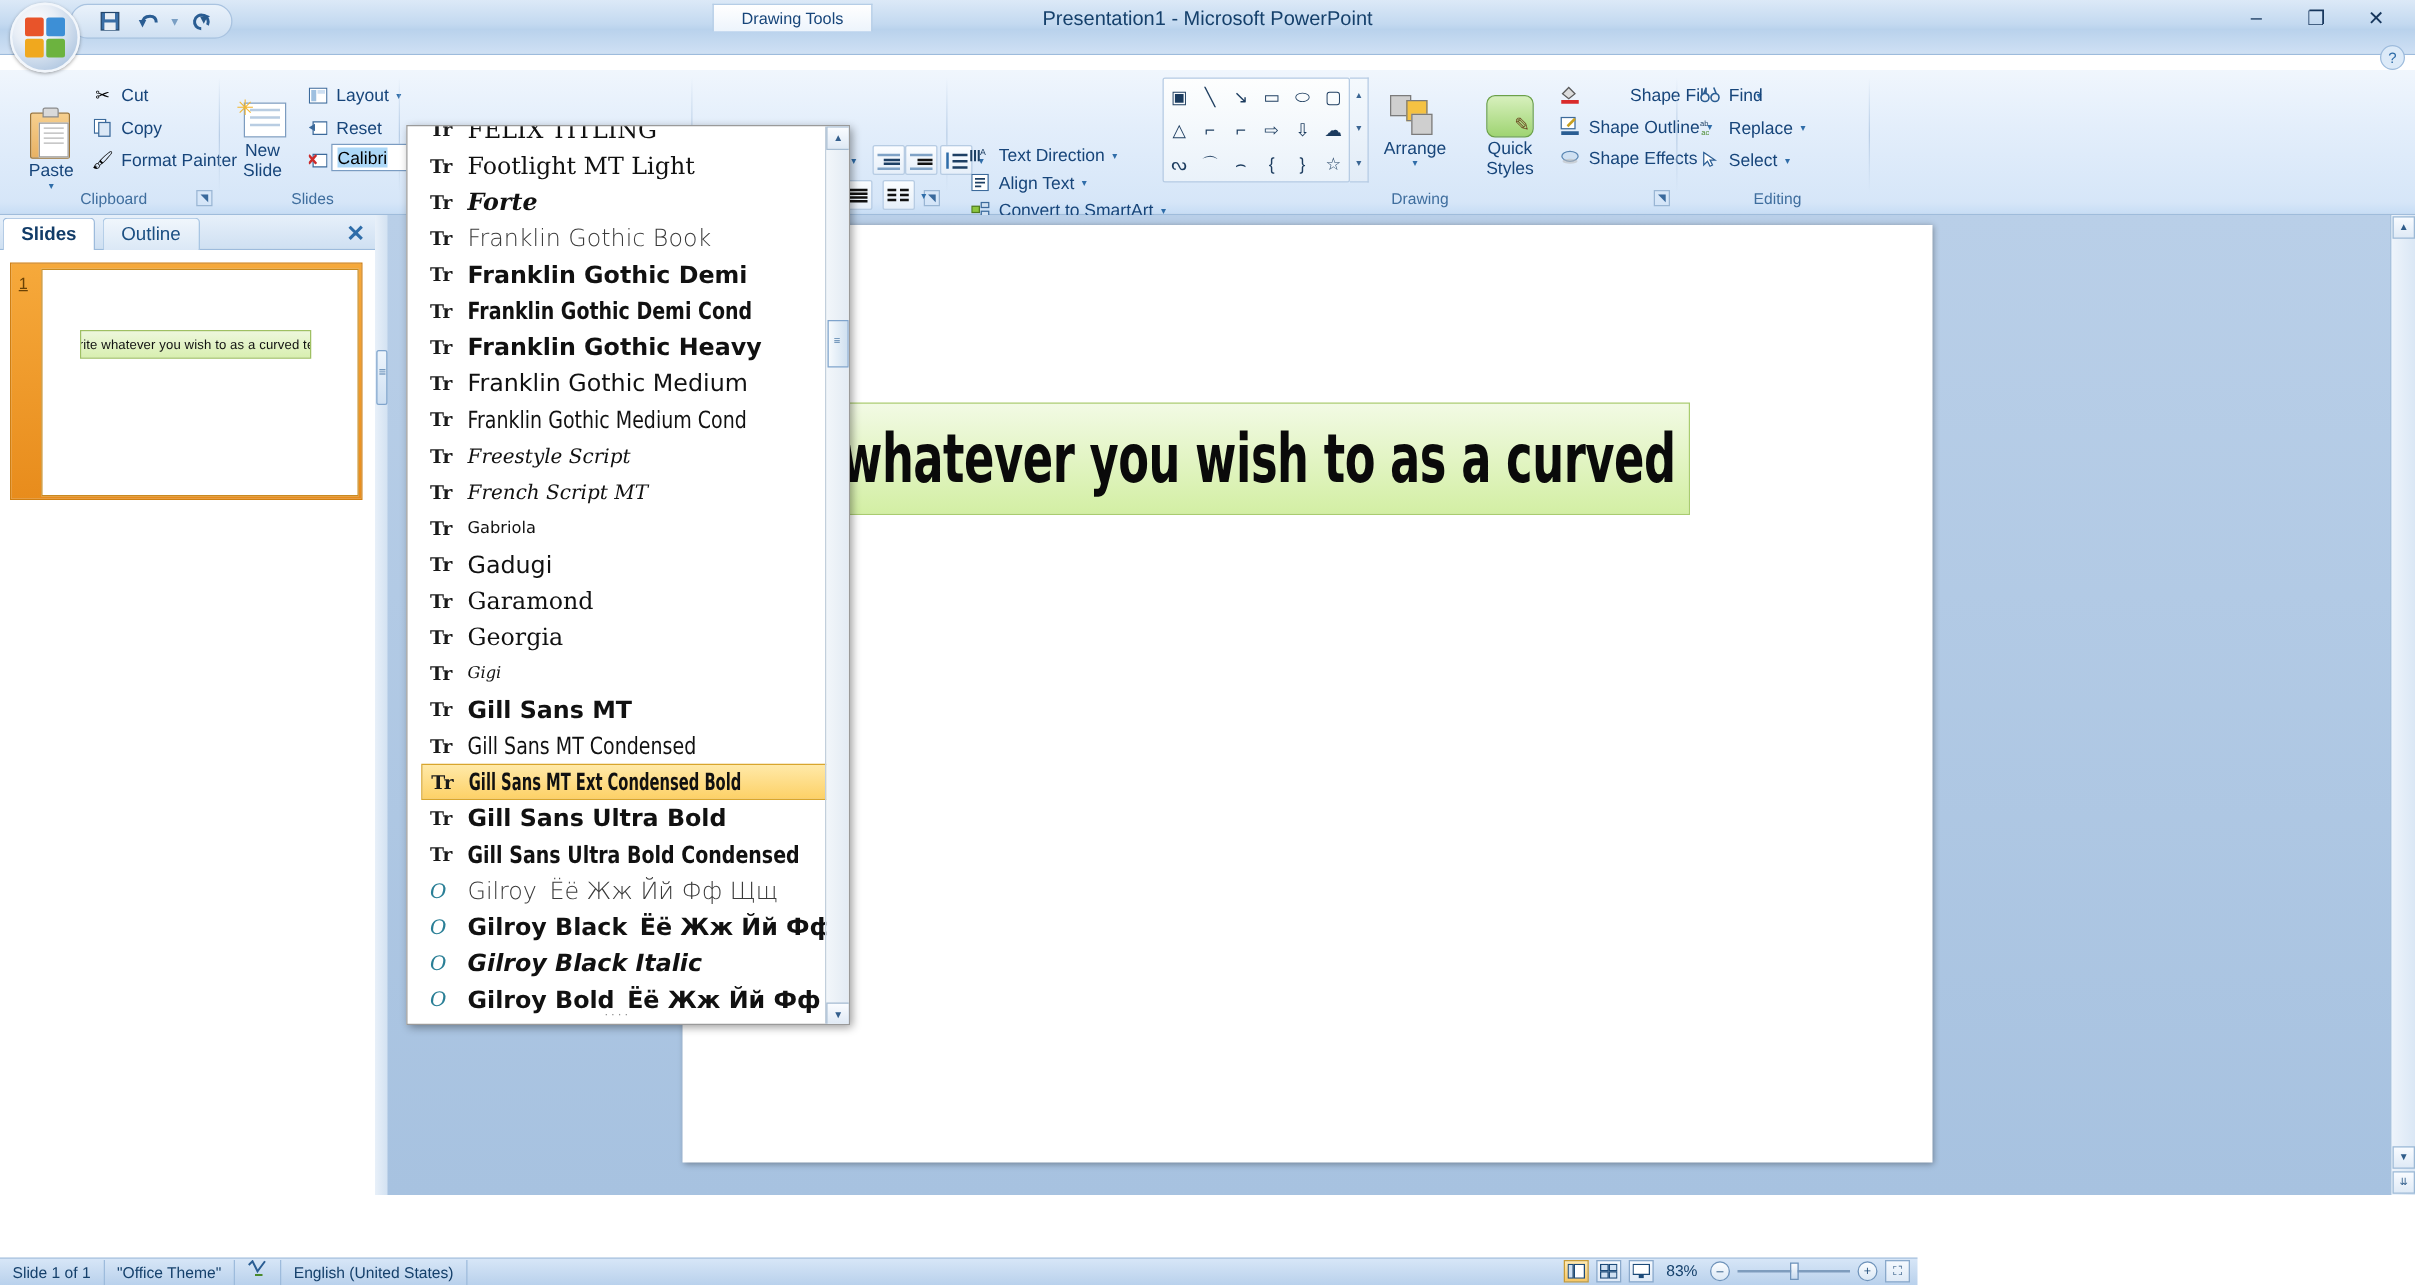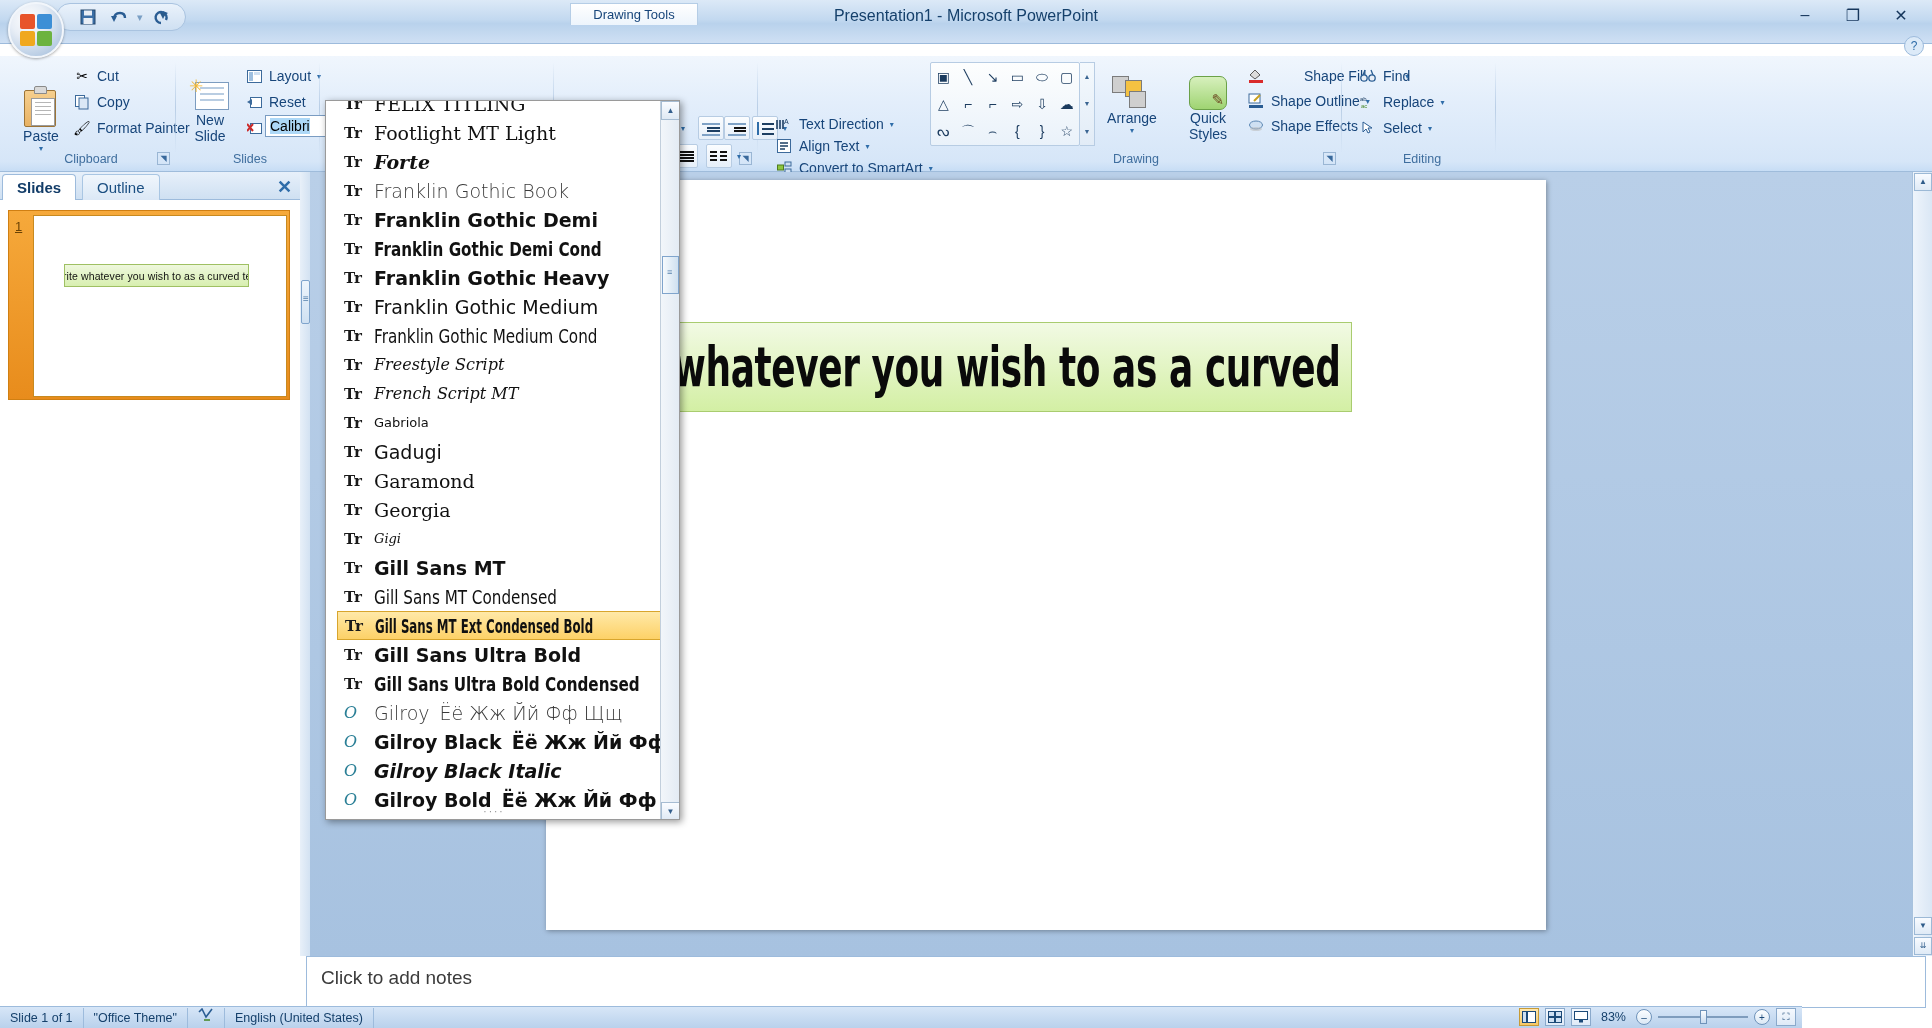--- a/index.html
+++ b/index.html
@@ -235,21 +235,21 @@
     font-size:8px; color:#2f5c8a; text-align:center; line-height:16px;}
 
   
   .notes{
     position:absolute; left:306px; top:956px; width:1620px; height:52px;
     background:#fff; border:1px solid #9dbbdc;
     font-size:19px; color:#3b3b3b; padding:10px 14px;
   }
   
   .status{
-    position:absolute; left:0; bottom:0; width:1802px; height:22px;
+    position:absolute; left:0; bottom:0; width:1534px; height:22px;
     background:linear-gradient(to bottom,#d7e6f7,#b9d1ec);
     border-top:1px solid #9dbbdc; font-size:12.5px; color:#15406b;
     display:flex; align-items:center;
   }
   .st-item{ padding:0 10px; height:20px; line-height:20px; border-right:1px solid #9dbbdc;}
   .st-right{ position:absolute; right:6px; top:1px; display:flex; align-items:center; gap:6px;}
   .viewbtn{ width:20px;height:18px; border:1px solid #8aa9cb; display:flex;align-items:center;justify-content:center;
     font-size:10px; color:#1c4a78; background:linear-gradient(to bottom,#f5f9fe,#dfeaf7);}
   .viewbtn.sel{ background:linear-gradient(to bottom,#ffe9b0,#f7c765); border-color:#c79b36;}
   .zoomtrack{ position:relative; width:90px; height:18px;}
@@ -719,21 +719,20 @@
       </div>
     </div>
 
     <div class="scroll-right">
       <div class="sarrow" style="top:1px;">▲</div>
       <div class="sarrow" style="top:745px;">▼</div>
       <div class="sarrow" style="top:765px;">⇊</div>
     </div>
   </div>
 
-  <div class="notes">Click to add notes</div>
 
   <div class="status">
     <div class="st-item">Slide 1 of 1</div>
     <div class="st-item">"Office Theme"</div>
     <div class="st-item">
       <svg width="16" height="14" viewBox="0 0 16 14">
           <path d="M1 4 L4 1 L8 9 L14 1" stroke="#2a5d93" stroke-width="1.6" fill="none"></path>
           <path d="M6 12 L12 12" stroke="#4a8a2c" stroke-width="1.6"></path>
         </svg>
     </div>

